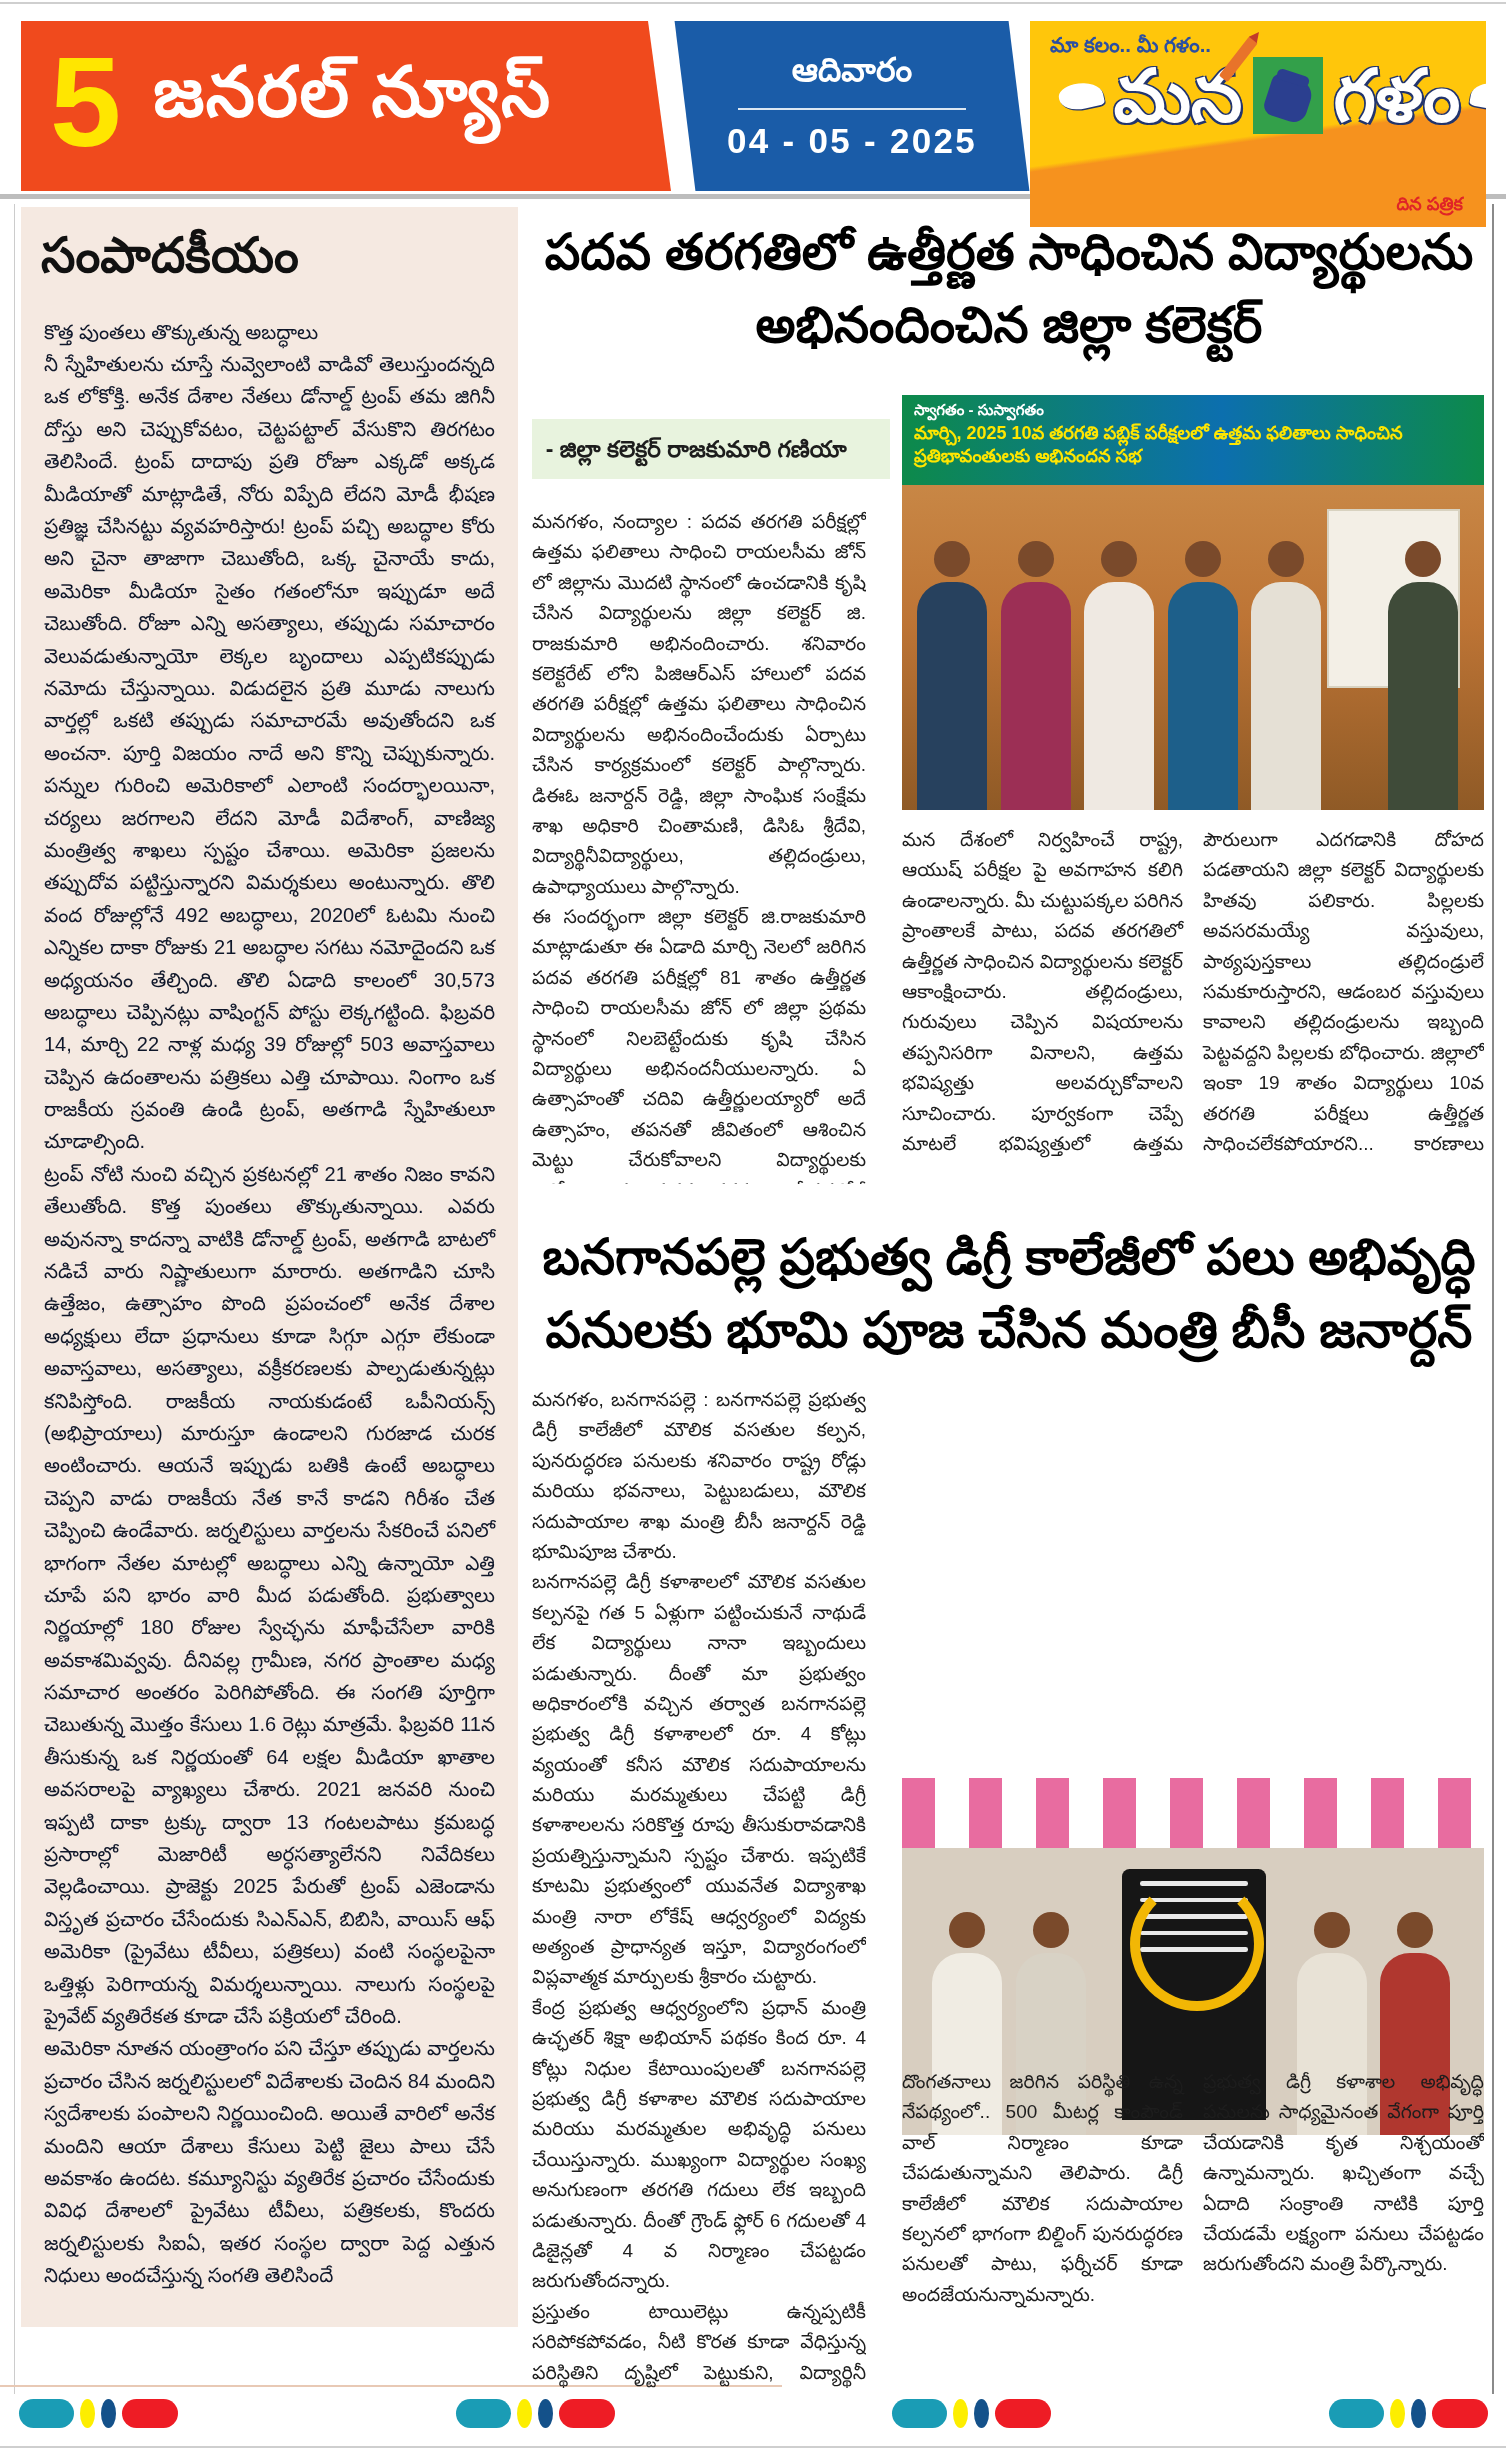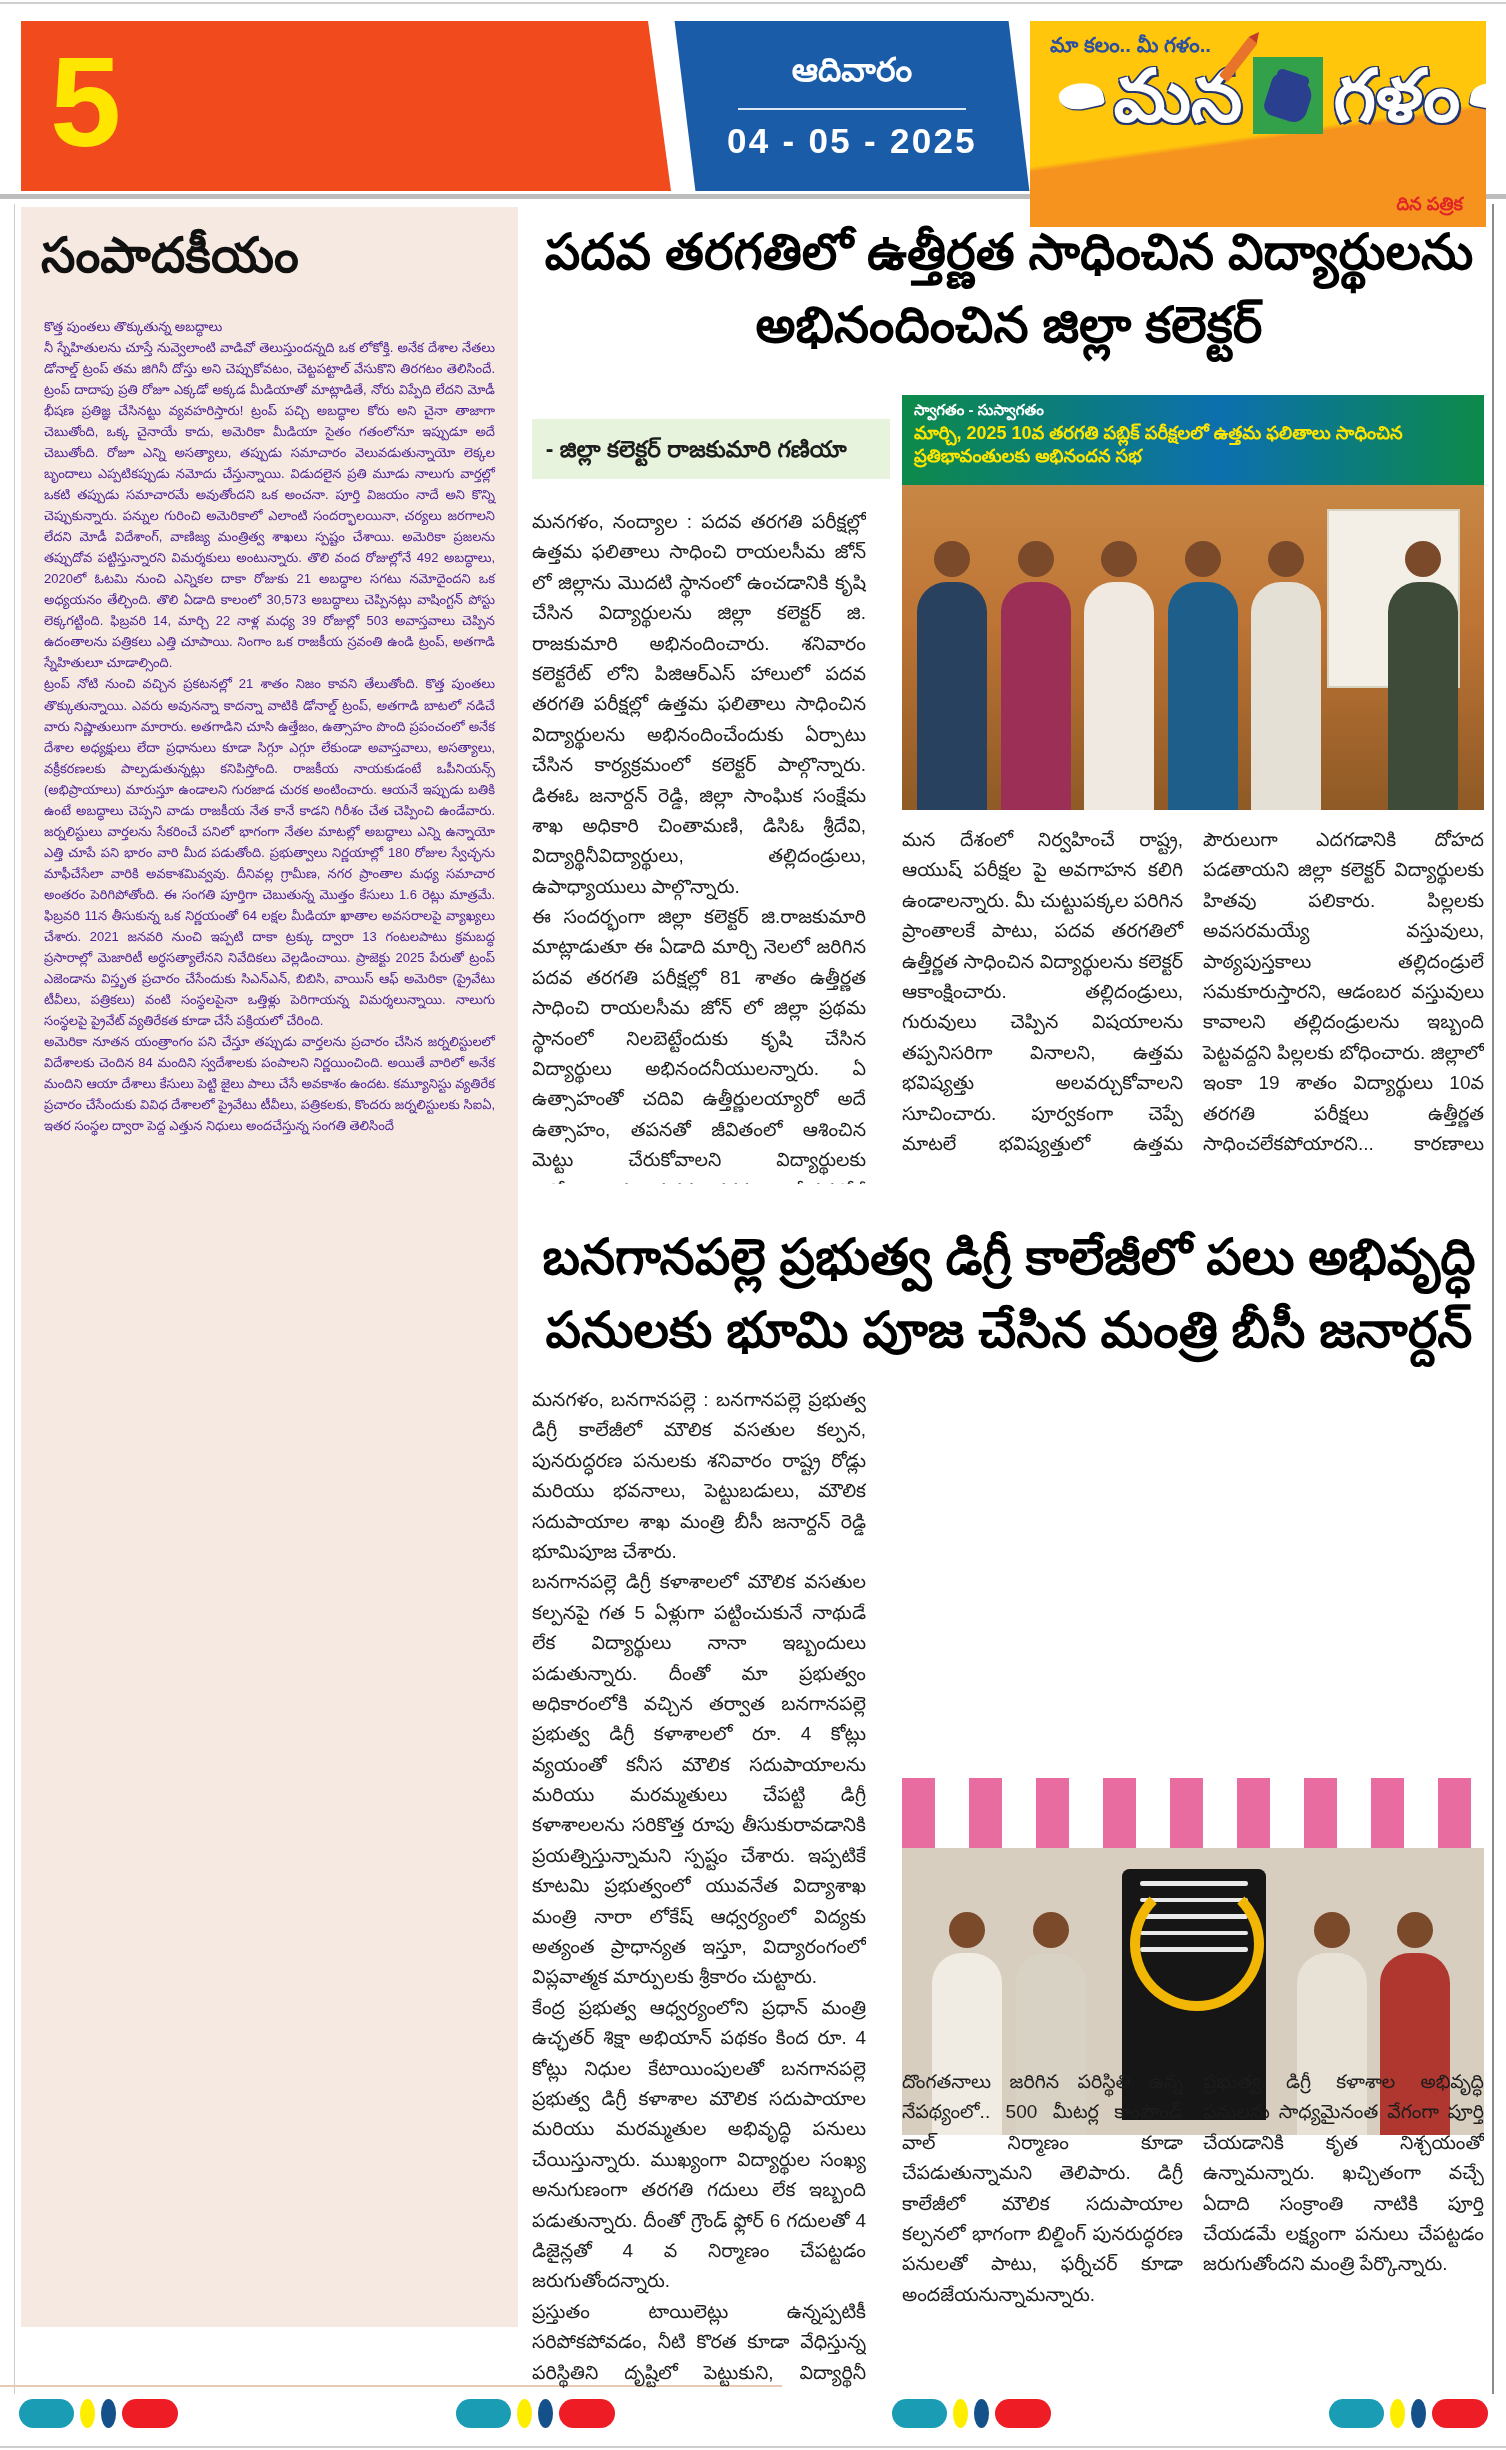--- a/index.html
+++ b/index.html
@@ -32,22 +32,22 @@
   .fist:before{content:"";position:absolute;left:3px;top:-4.6px;width:33px;height:10.6px;background:#2b3f8f;border-radius:5.3px;}
   .pencil{position:absolute;left:-20px;top:-23px;width:10.6px;height:50px;background:#e8732a;transform:rotate(38deg);border-radius:2.3px;}
   .pencil:before{content:"";position:absolute;left:0;top:-9px;width:0;height:0;
       border-left:5.3px solid transparent;border-right:5.3px solid transparent;border-bottom:10px solid #c23b2a;}
   .dove{width:44px;height:26px;background:#ffffff;border-radius:60% 90% 20% 80%;
       box-shadow:0.8px 1.5px 0 #22356e;transform:rotate(-12deg);flex:0 0 auto;}
   .logo-sub{position:absolute;right:23px;bottom:7.6px;color:#e02427;font-size:18px;font-weight:700;}
   
   .edit-box{left:21px;top:207px;width:497px;height:2120px;background:#f5e9e1;overflow:hidden;}
   .edit-title{font-size:49px;font-weight:600;color:#111;padding:20px 0 6px 20px;}
-  .edit-body{padding:13.7px 23px 0 23px;font-size:13px;line-height:1.62;text-align:justify;
-      color:#4c1d95;white-space:pre-line;}
+  .edit-body{padding:13.7px 23px 0 23px;font-size:20px;line-height:1.62;text-align:justify;
+      color:#0f172a;white-space:pre-line;}
   
   .headline{font-size:50px;font-weight:700;color:#000;line-height:1.45;text-align:center;}
   .subhead-box{background:#e8f3de;font-size:23px;font-weight:700;color:#1d1d1d;
       padding:10.6px 13.7px;line-height:1.7;}
   .bodytext{font-size:19px;line-height:1.6;text-align:justify;color:#1d1d1d;white-space:pre-line;overflow:hidden;}
   .twocol{column-count:2;column-gap:20px;}
   
   .photo{overflow:hidden;position:relative;}
   .p1{background:linear-gradient(180deg,#cf9350 0%,#bd7435 55%,#8f5a26 100%);}
   .p1-banner{position:absolute;left:0;top:0;width:100%;height:90px;
@@ -82,20 +82,21 @@
 
   <div class="abs rule-h" style="left:0;top:1.5px;width:1507px;height:2.3px;background:#cfcfcf;"></div>
   <div class="abs rule-h" style="left:0;top:194px;width:1507px;height:5.3px;"></div>
   <div class="abs rule-v" style="left:13.7px;top:204px;width:1.5px;height:2190px;background:#cccccc;"></div>
   <div class="abs rule-v" style="left:1492px;top:204px;width:1.5px;height:2190px;background:#8a8a8a;"></div>
   <div class="abs rule-h" style="left:0;top:2385px;width:782px;height:1.5px;background:#e8c9b5;"></div>
   <div class="abs rule-h" style="left:0;top:2446px;width:1507px;height:2.3px;background:#cfcfcf;"></div>
 
   <div class="abs hdr-orange">
     <div class="hdr-num">5</div>
+    <div class="hdr-section">జనరల్ న్యూస్</div>
   </div>
 
   <div class="abs hdr-blue">
     <div class="hdr-blue-in">
       <div class="hdr-day">ఆదివారం</div>
       <div class="hdr-div"></div>
       <div class="hdr-date">04 - 05 - 2025</div>
     </div>
   </div>
 

